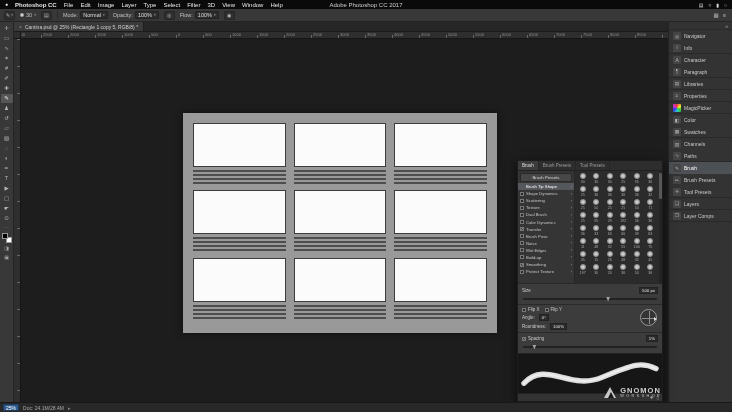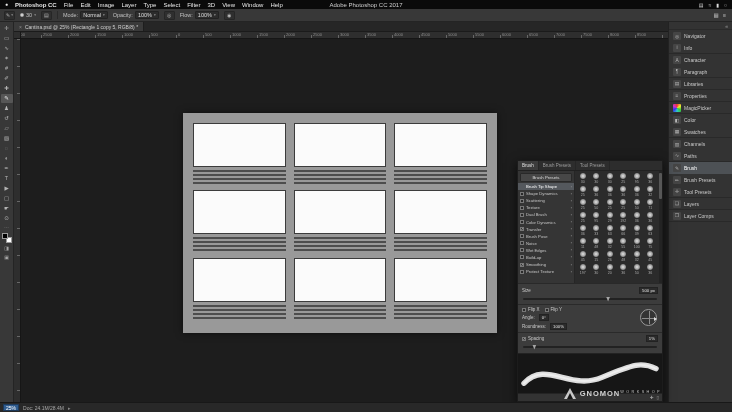--- a/index.html
+++ b/index.html
@@ -109,21 +109,21 @@
 
 .statusbar{position:absolute;left:0;right:0;bottom:0;height:10px;background:#282828;border-top:1px solid #181818;display:flex;align-items:center;gap:4px;padding:0 3px;font-size:5px;color:#a8a8a8;z-index:40}
 .zoom-field{background:#2f5c8f;color:#fff;padding:0 2px;height:7px;display:flex;align-items:center;border:1px solid #1d3a5c}
 .status-chevron{color:#8a8a8a;font-size:5px}
 
 
 .watermark{position:absolute;right:70px;bottom:13px;display:flex;align-items:center;gap:3px;z-index:70;opacity:.9}
 .wm-logo{position:relative;width:13px;height:11px}
 .wm-logo .t1{position:absolute;left:0;bottom:0;width:0;height:0;border-left:6.5px solid transparent;border-right:6.5px solid transparent;border-bottom:11px solid #d9d9d9}
 .wm-logo .t2{position:absolute;left:3.5px;bottom:0;width:0;height:0;border-left:3px solid transparent;border-right:3px solid transparent;border-bottom:6px solid #161616}
-.wm-text{display:flex;flex-direction:row;line-height:1}
+.wm-text{display:flex;flex-direction:column;line-height:1}
 .wm-l1{font-size:7.5px;font-weight:bold;letter-spacing:1px;color:#e4e4e4}
 .wm-l2{font-size:3.8px;letter-spacing:2.4px;color:#cfcfcf;margin-top:1px}
 </style>
 </head>
 <body>
 
 <div class="screen">
 
   <div class="menubar">
     <span class="apple">●</span>

